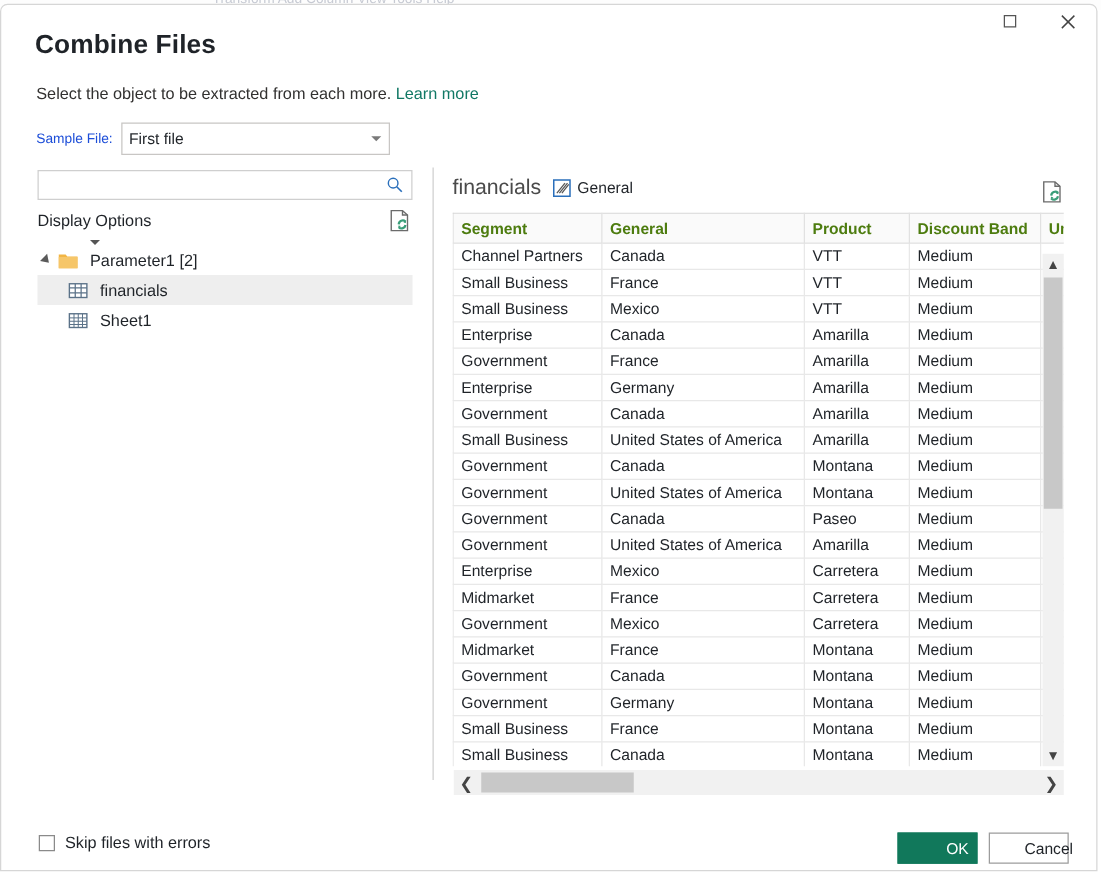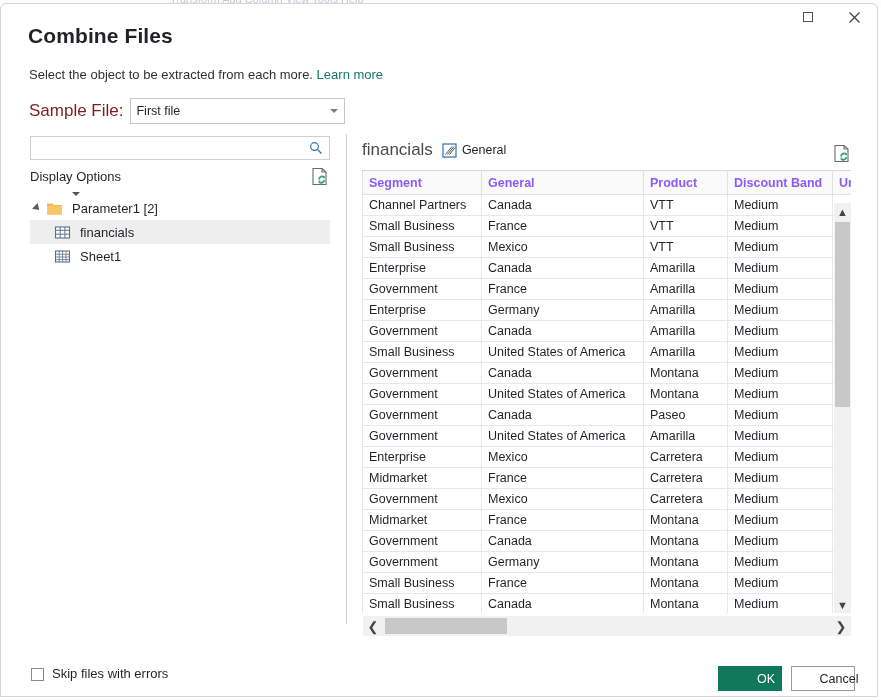--- a/index.html
+++ b/index.html
@@ -53,21 +53,21 @@
   .subtitle {
     position:absolute; left:28px; top:63px;
     font-size:13px; color:#323130;
   }
   .link { color:#117865; text-decoration:none; cursor:pointer; }
 
   .samplerow {
     position:absolute; left:28px; top:94px;
     display:flex; align-items:center; gap:7px;
   }
-  .samplerow .lbl { font-size:17px; color:#7f1d1d; }
+  .samplerow .lbl { font-size:11px; color:#1d4ed8; }
   .combo {
     width:215px; height:21px;
     border:1px solid #c8c6c4; background:#ffffff;
     display:flex; align-items:center; padding:12px 5px;
     font-size:12.5px; color:#1f2328; position:relative; cursor:default;
   }
   .combo .caret {
     position:absolute; right:6px; top:50%; transform:translateY(-50%);
     width:0; height:0; border-left:4px solid transparent;
     border-right:4px solid transparent; border-top:4px solid #7a7a7a;
@@ -121,21 +121,21 @@
   .gentxt { font-size:12.5px; color:#1f2328; }
 
   .tablewrap {
     position:absolute; left:361px; top:166px;
     width:489px; height:443px;
     overflow:hidden;
   }
   table.grid { border-collapse:collapse; table-layout:fixed; width:470px; }
   table.grid th {
     background:#fafafa; border:1px solid #e1e1e1; border-top:1px solid #d6d6d6;
-    font-size:12.5px; color:#8b5cf6; font-weight:600;
+    font-size:12.5px; color:#4d7c0f; font-weight:600;
     text-align:left; padding:4px 6px; height:24px;
   }
   table.grid td {
     border:1px solid #e8e8e8; font-size:12.5px; color:#1f2328;
     padding:2px 6px; height:21px; white-space:nowrap; overflow:hidden;
     text-overflow:clip;
   }
   .c0 { width:119px; } .c1 { width:162px; } .c2 { width:84px; } .c3 { width:105px; } .c4 { width:40px; }
 
   .vscroll {

